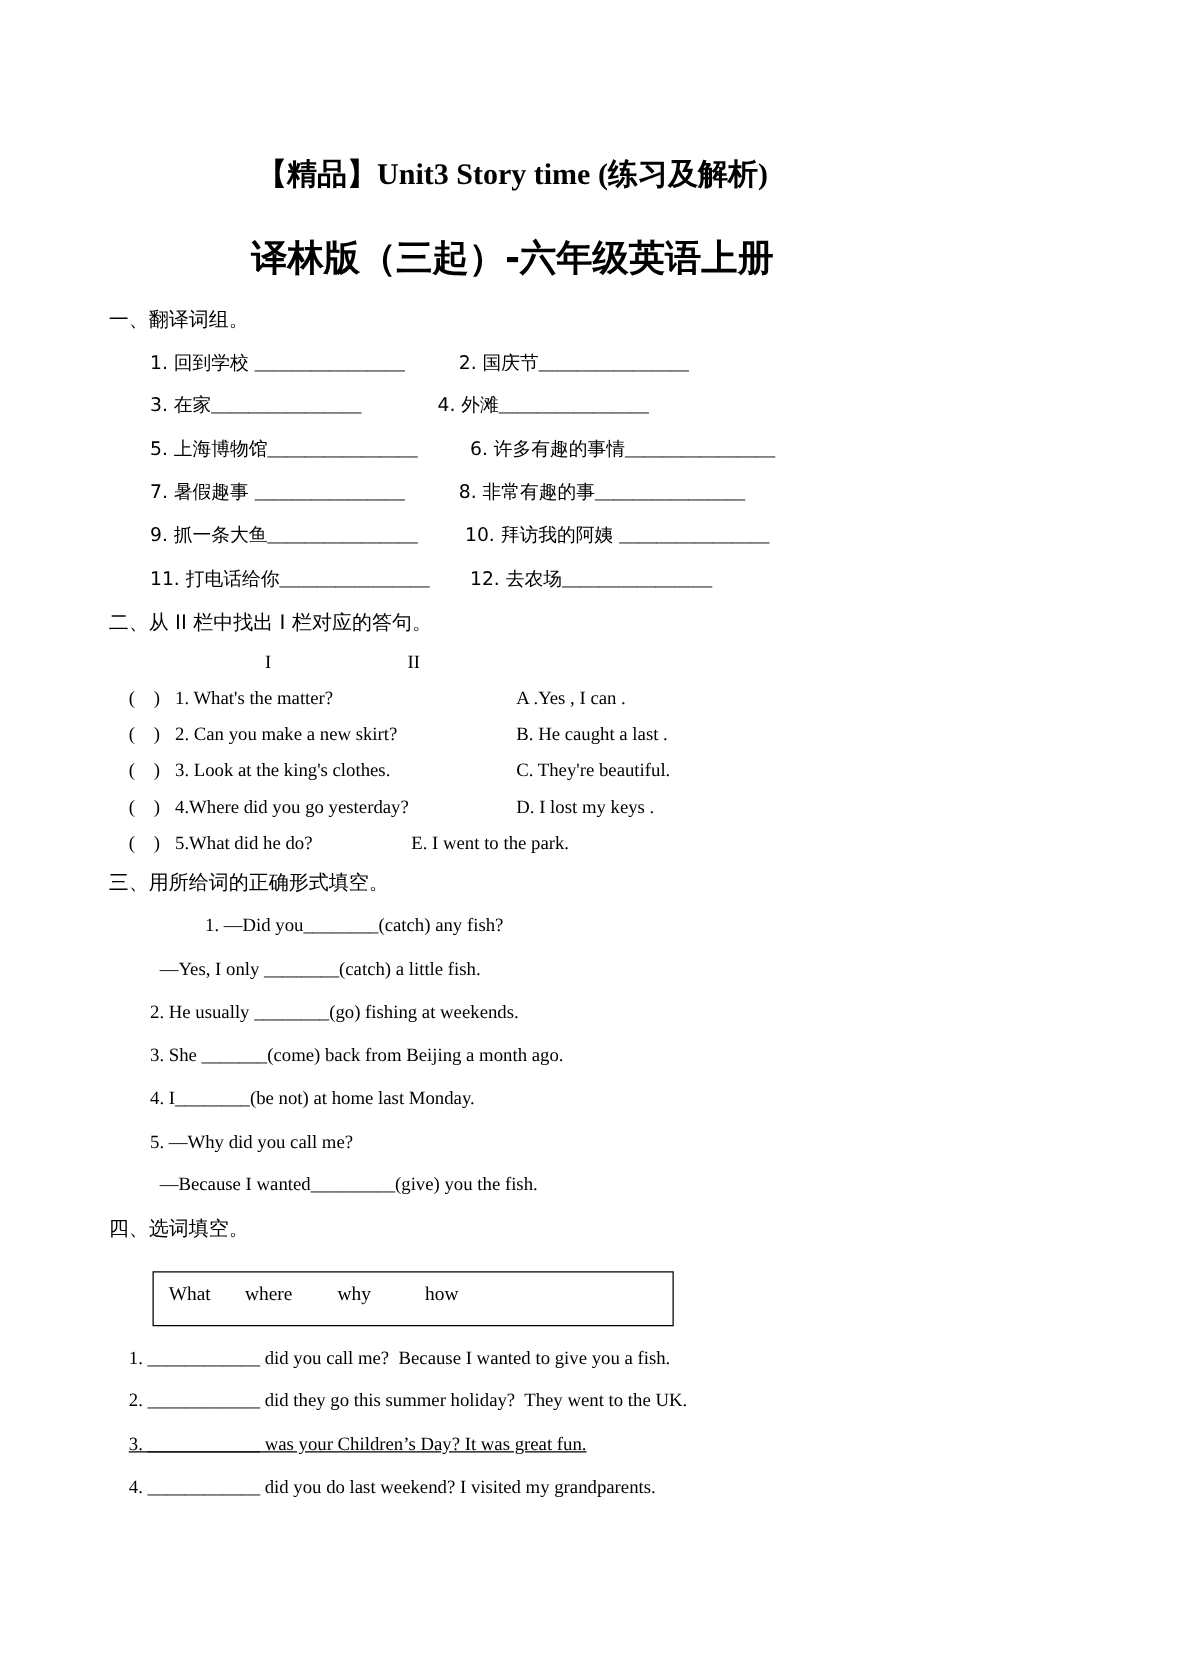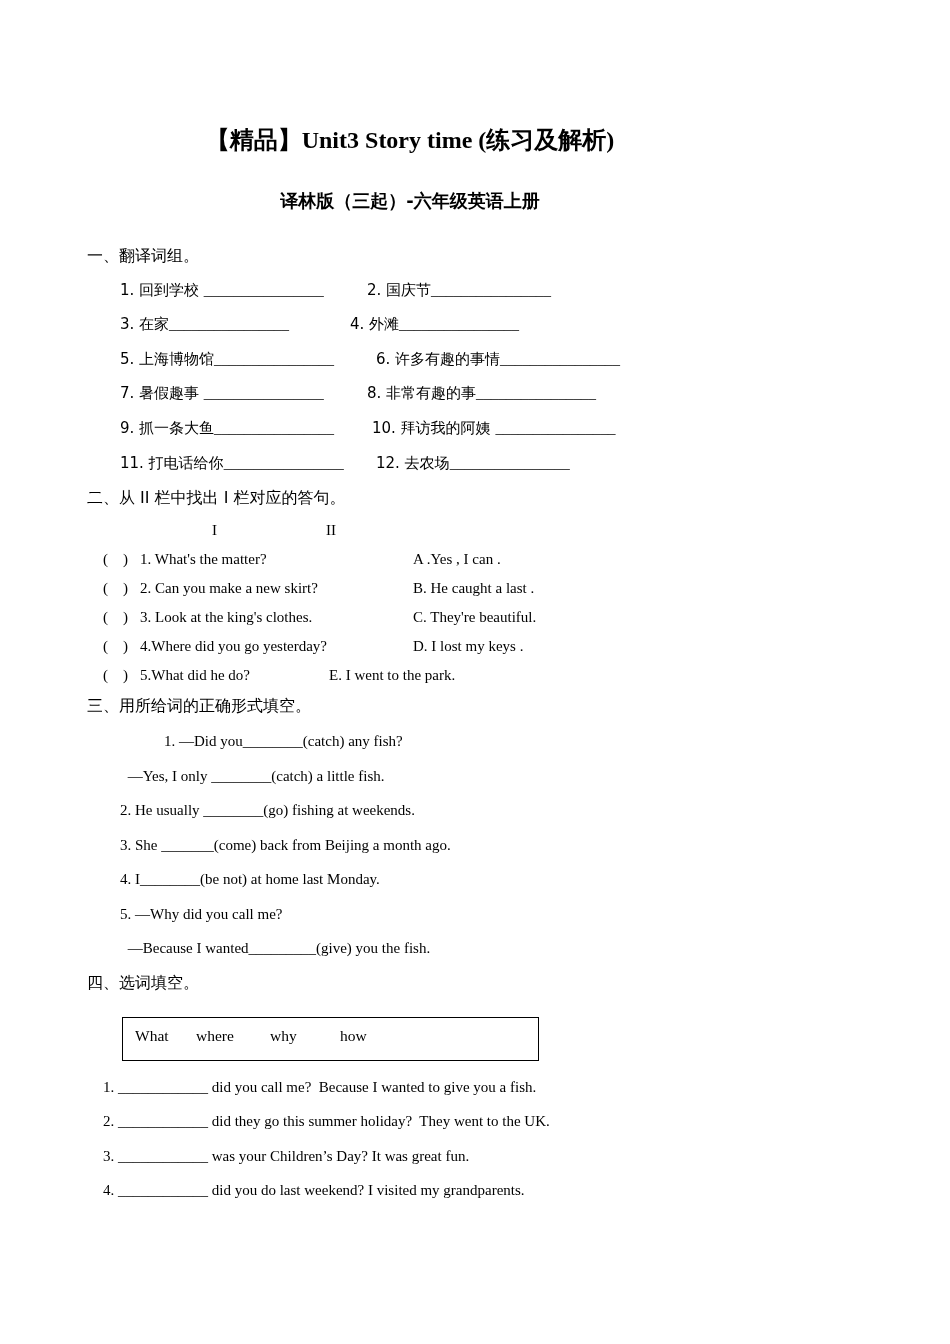--- a/index.html
+++ b/index.html
@@ -10,21 +10,21 @@
     .cjk { font-family: "DejaVu Sans", "Liberation Sans", sans-serif; }
     .sec { font-size: 16px; }
     .txt { font-size: 15px; }
     .wordbox { position: absolute; left: 122px; top: 1017px; width: 415px; height: 42px; border: 1.5px solid #000; }
     .wordbox span { position: absolute; top: 9px; font-size: 15.5px; }
   </style>
 </head>
 <body>
 
 <div class="abs title" style="top:128px;">【精品】Unit3 Story time (练习及解析)</div>
-<div class="abs title cjk" style="top:192px; font-size:18px;">译林版（三起）-六年级英语上册</div>
+<div class="abs title cjk" style="top:192px; font-size:29px;">译林版（三起）-六年级英语上册</div>
 
 <div class="abs sec cjk" style="left:87px; top:248px;">一、翻译词组。</div>
 
 <div class="abs txt" style="left:120px; top:283px;"><span class="cjk">1. 回到学校 </span><span>________________</span></div>
 <div class="abs txt" style="left:367px; top:283px;"><span class="cjk">2. 国庆节</span><span>________________</span></div>
 
 <div class="abs txt" style="left:120px; top:317px;"><span class="cjk">3. 在家</span><span>________________</span></div>
 <div class="abs txt" style="left:350px; top:317px;"><span class="cjk">4. 外滩</span><span>________________</span></div>
 
 <div class="abs txt" style="left:120px; top:352px;"><span class="cjk">5. 上海博物馆</span><span>________________</span></div>
@@ -76,14 +76,14 @@
 
 <div class="wordbox">
   <span style="left:12px;">What</span>
   <span style="left:73px;">where</span>
   <span style="left:147px;">why</span>
   <span style="left:217px;">how</span>
 </div>
 
 <div class="abs txt" style="left:103px; top:1080px;">1. ____________ did you call me?  Because I wanted to give you a fish.</div>
 <div class="abs txt" style="left:103px; top:1114px;">2. ____________ did they go this summer holiday?  They went to the UK.</div>
-<div class="abs txt" style="left:103px; top:1149px;">3. ____________ was your Children’s Day? It was great fun.</div>
+<div class="abs txt" style="left:103px; top:1149px;text-decoration:underline;">3. ____________ was your Children’s Day? It was great fun.</div>
 <div class="abs txt" style="left:103px; top:1183px;">4. ____________ did you do last weekend? I visited my grandparents.</div>
 
 </body></html>

